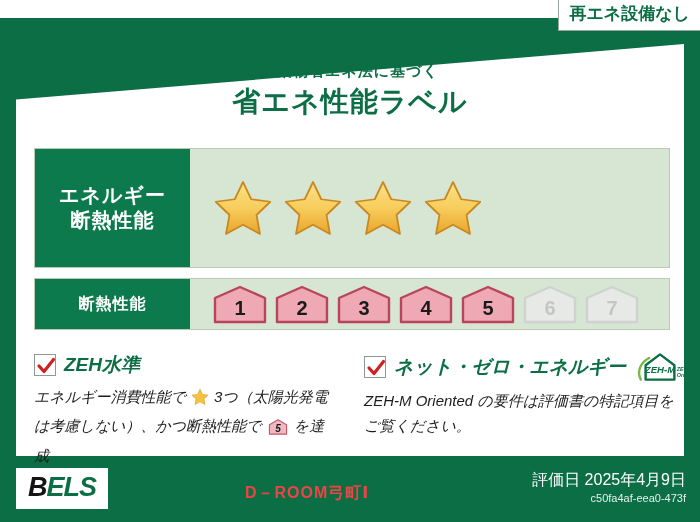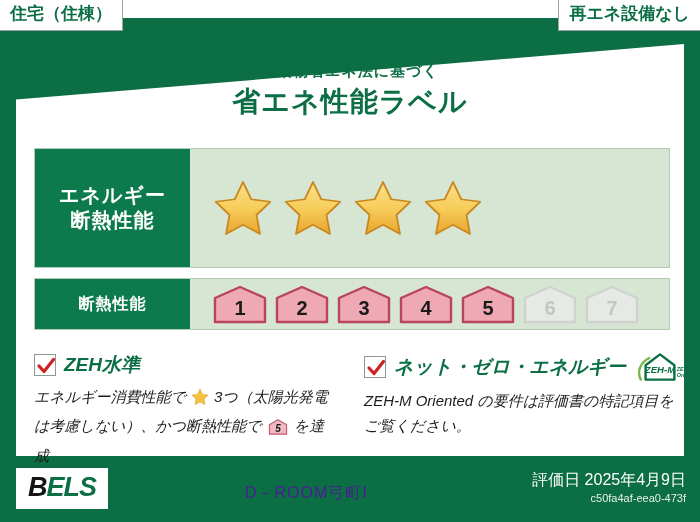--- a/index.html
+++ b/index.html
@@ -142,41 +142,40 @@
     position:absolute;left:16px;top:12px;
     background:#ffffff;
     padding:4px 12px 6px 12px;
     display:flex;align-items:baseline;gap:8px;
   }
   .bels-jp{color:#141414;font-weight:bold;font-size:22px;letter-spacing:1px;}
   .bels-b{color:#141414;font-weight:bold;font-size:27px;font-style:italic;letter-spacing:-1px;}
   .bels-els{color:#0b6e44;font-weight:bold;font-size:27px;font-style:italic;letter-spacing:-1px;}
   .bldg-name{
     position:absolute;left:245px;top:27px;
-    color:#4c1d95;font-size:16px;letter-spacing:1px;white-space:nowrap;
+    color:#ef4444;font-size:16px;letter-spacing:1px;white-space:nowrap;font-weight:bold;
   }
   .eval-date{
     position:absolute;right:14px;top:14px;
     color:#ffffff;font-weight:normal;font-size:16px;text-align:left;white-space:nowrap;
   }
   .eval-id{
     position:absolute;right:14px;top:36px;
     color:#e8f1ec;font-size:11px;text-align:right;white-space:nowrap;
   }
 </style>
 </head>
 <body>
 
 <div class="label-root">
 
   <div class="green-frame"></div>
   <div class="white-house"></div>
   <div class="footer-strip"></div>
 
-  <div class="tag tag-left">住宅（住棟）</div>
   <div class="tag tag-right">再エネ設備なし</div>
 
   <div class="title-wrap">
     <div class="title-sub">建築物省エネ法に基づく</div>
     <div class="title-main">省エネ性能ラベル</div>
   </div>
 
   <div class="rows">
 
     <div class="row row-energy">

